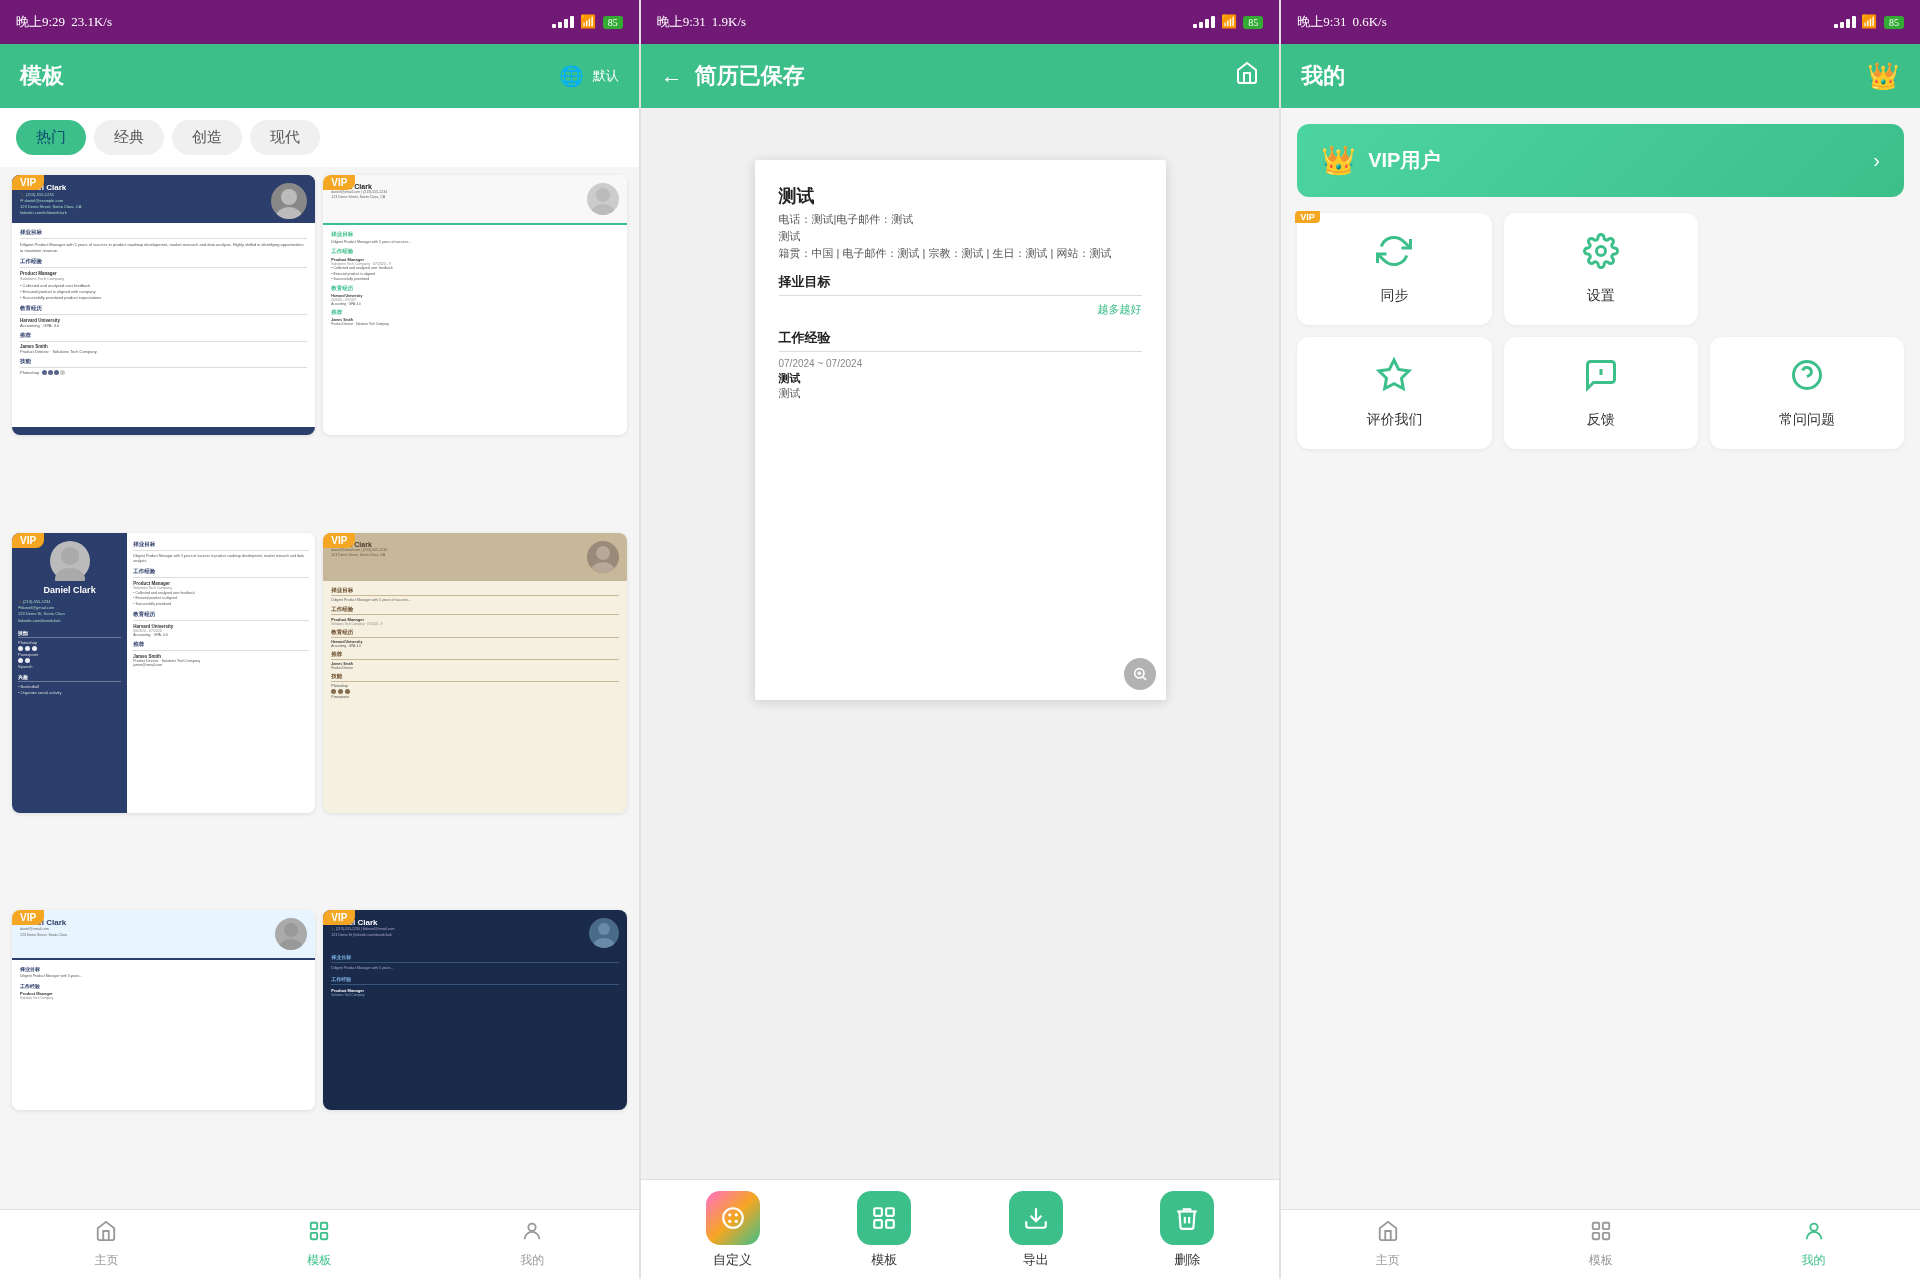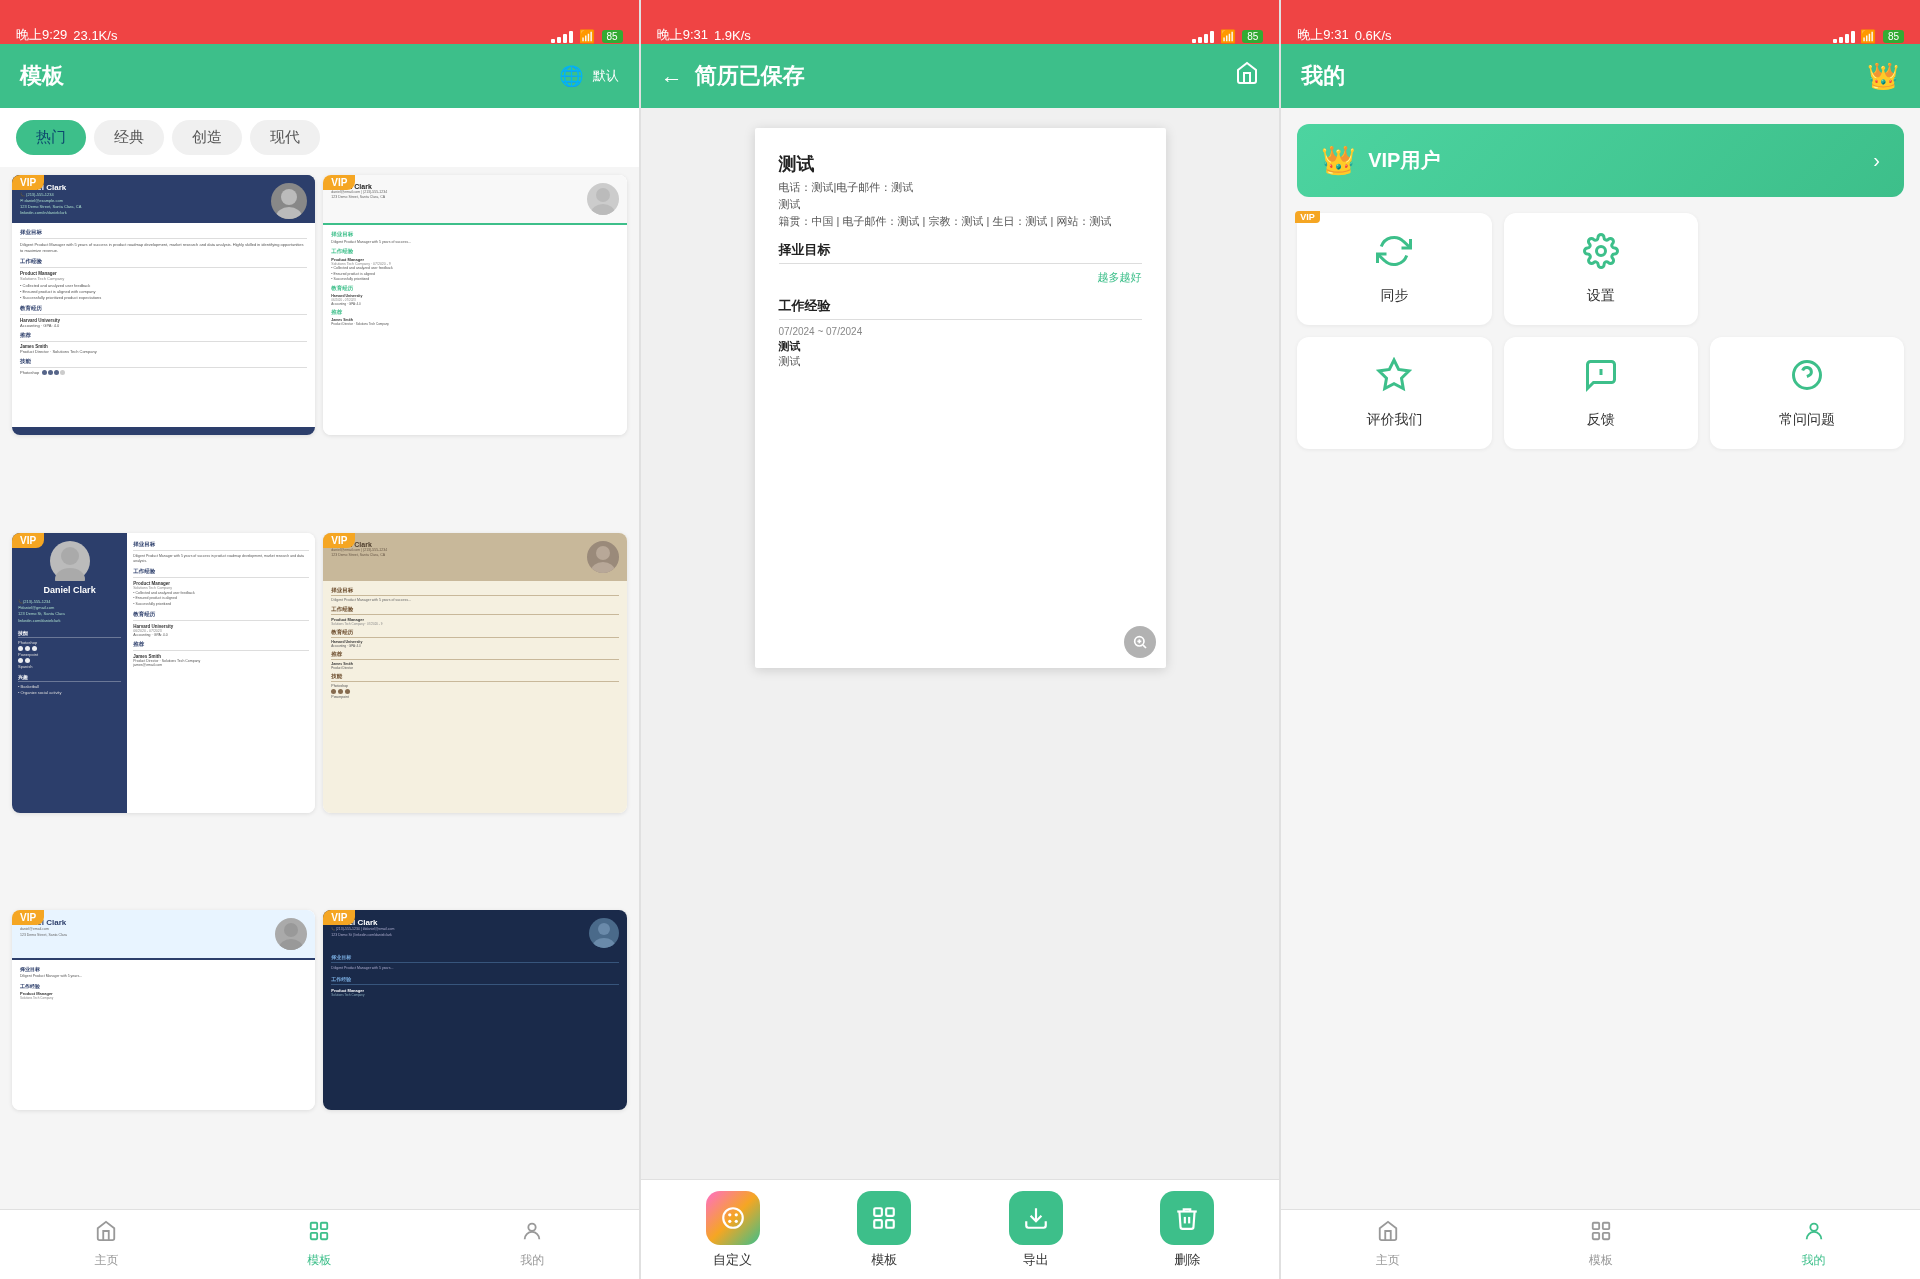--- a/index.html
+++ b/index.html
@@ -18,28 +18,29 @@
       height: 1279px;
       display: flex;
       flex-direction: column;
       background: #f5f5f5;
       position: relative;
     }
 
     
     .status-bar {
       height: 44px;
-      background: #ef4444;
-      display: flex;
-      align-items: flex-end;
+      background: #701a75;
+      display: flex;
+      align-items: center;
       justify-content: space-between;
       padding: 0 16px;
       color: white;
       font-size: 13px;
       font-weight: 500;
+      font-family: Liberation Serif, serif;
     }
     .status-left { display: flex; align-items: center; gap: 6px; }
     .status-right { display: flex; align-items: center; gap: 6px; }
     .signal-bars { display: flex; align-items: flex-end; gap: 2px; }
     .signal-bar { width: 4px; background: white; border-radius: 1px; }
 
     
     .header-bar {
       height: 64px;
       background: #3dbf8a;
@@ -203,20 +204,21 @@
     }
 
     .resume-document {
       background: white;
       width: 411px;
       min-height: 540px;
       padding: 24px;
       box-shadow: 0 2px 12px rgba(0,0,0,0.15);
       border-radius: 2px;
       position: relative;
+      margin-top: 32px;
     }
 
     .resume-name { font-size: 18px; font-weight: bold; color: #222; margin-bottom: 4px; }
     .resume-contact { font-size: 11px; color: #555; margin-bottom: 2px; }
     .resume-contact-row { font-size: 11px; color: #555; margin-bottom: 10px; }
     .resume-section-title {
       font-size: 13px;
       font-weight: bold;
       color: #222;
       border-bottom: 1px solid #ddd;

